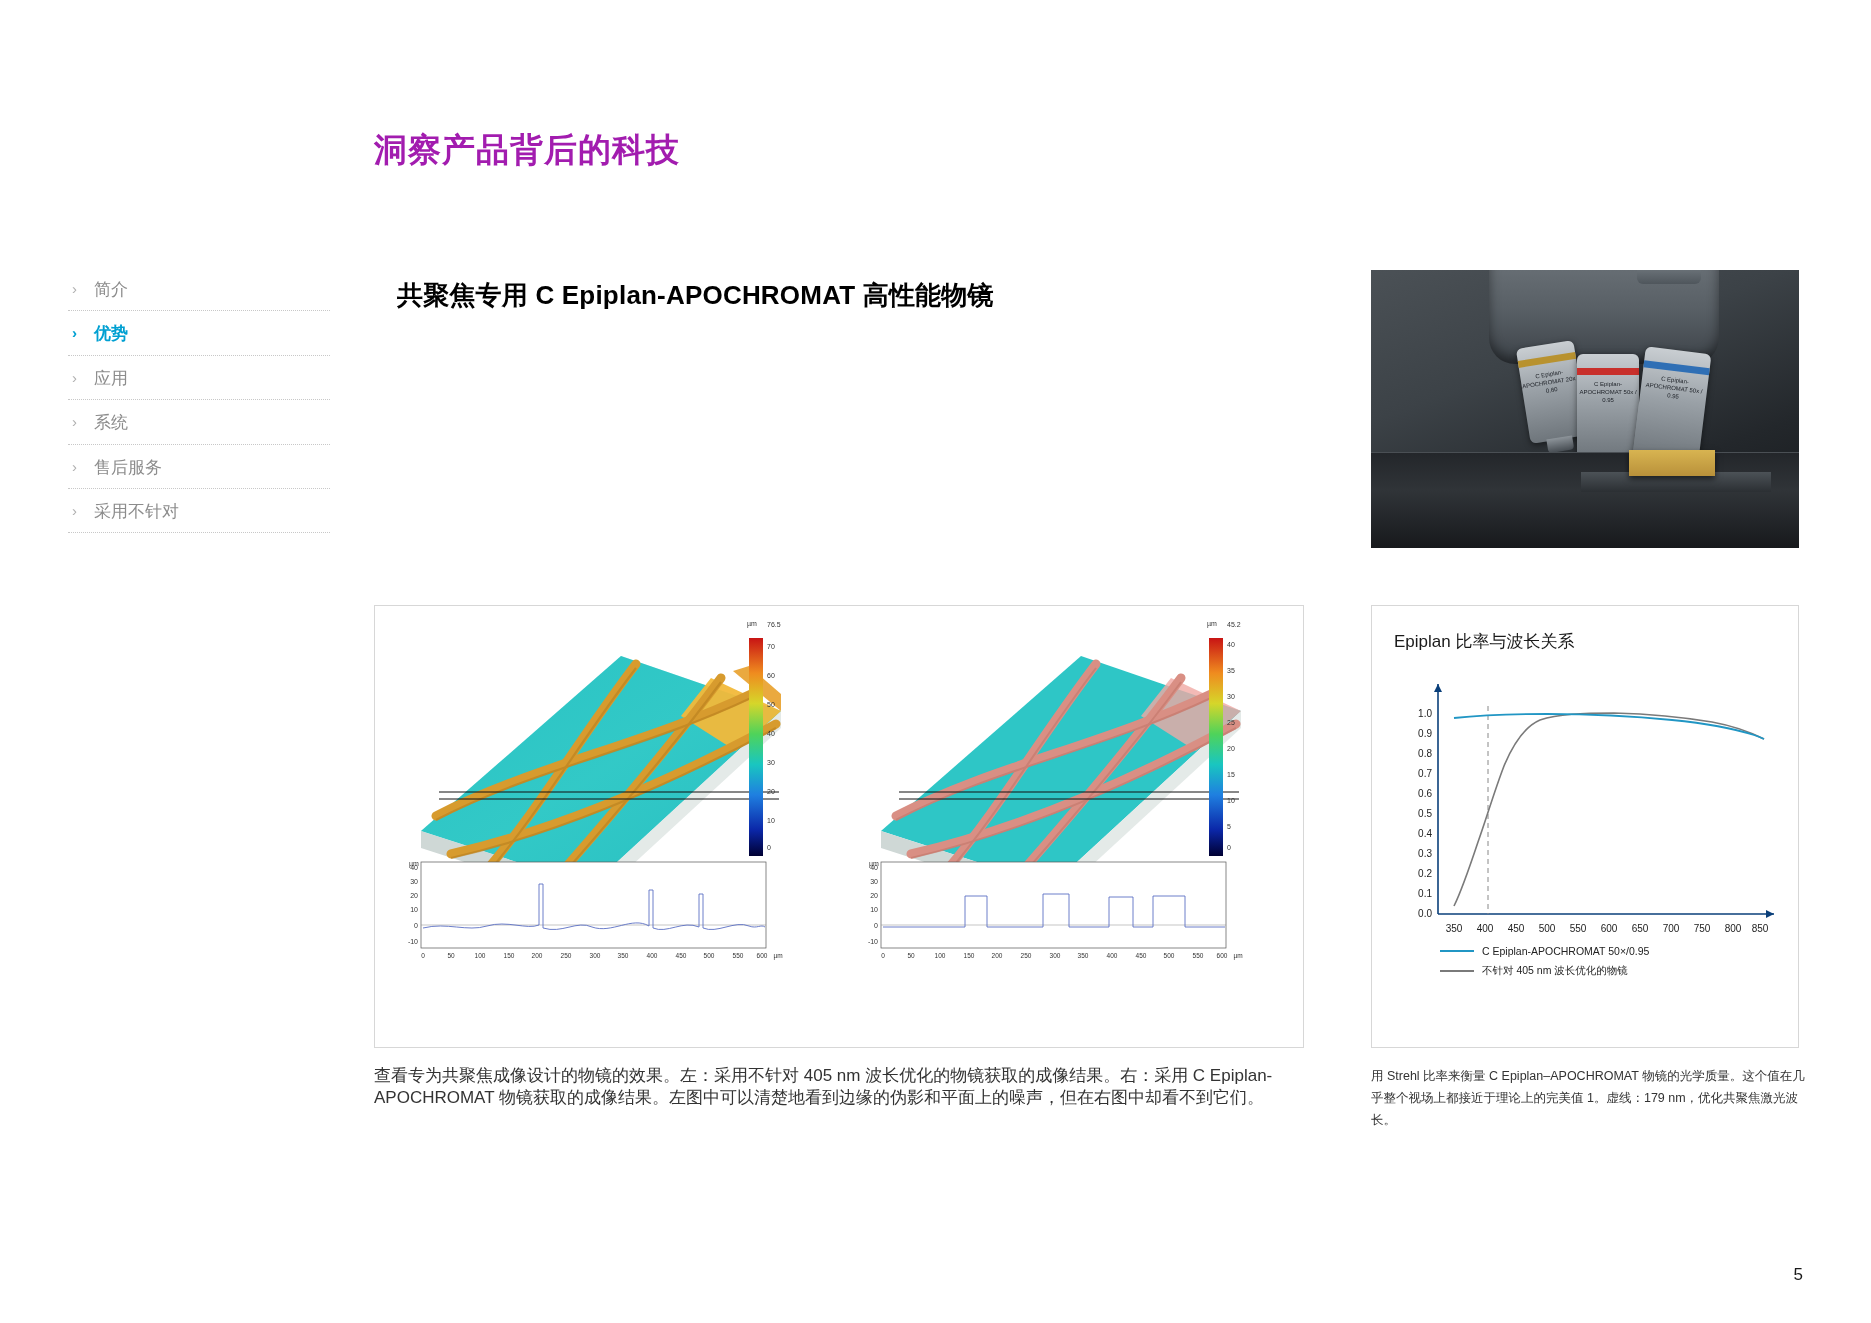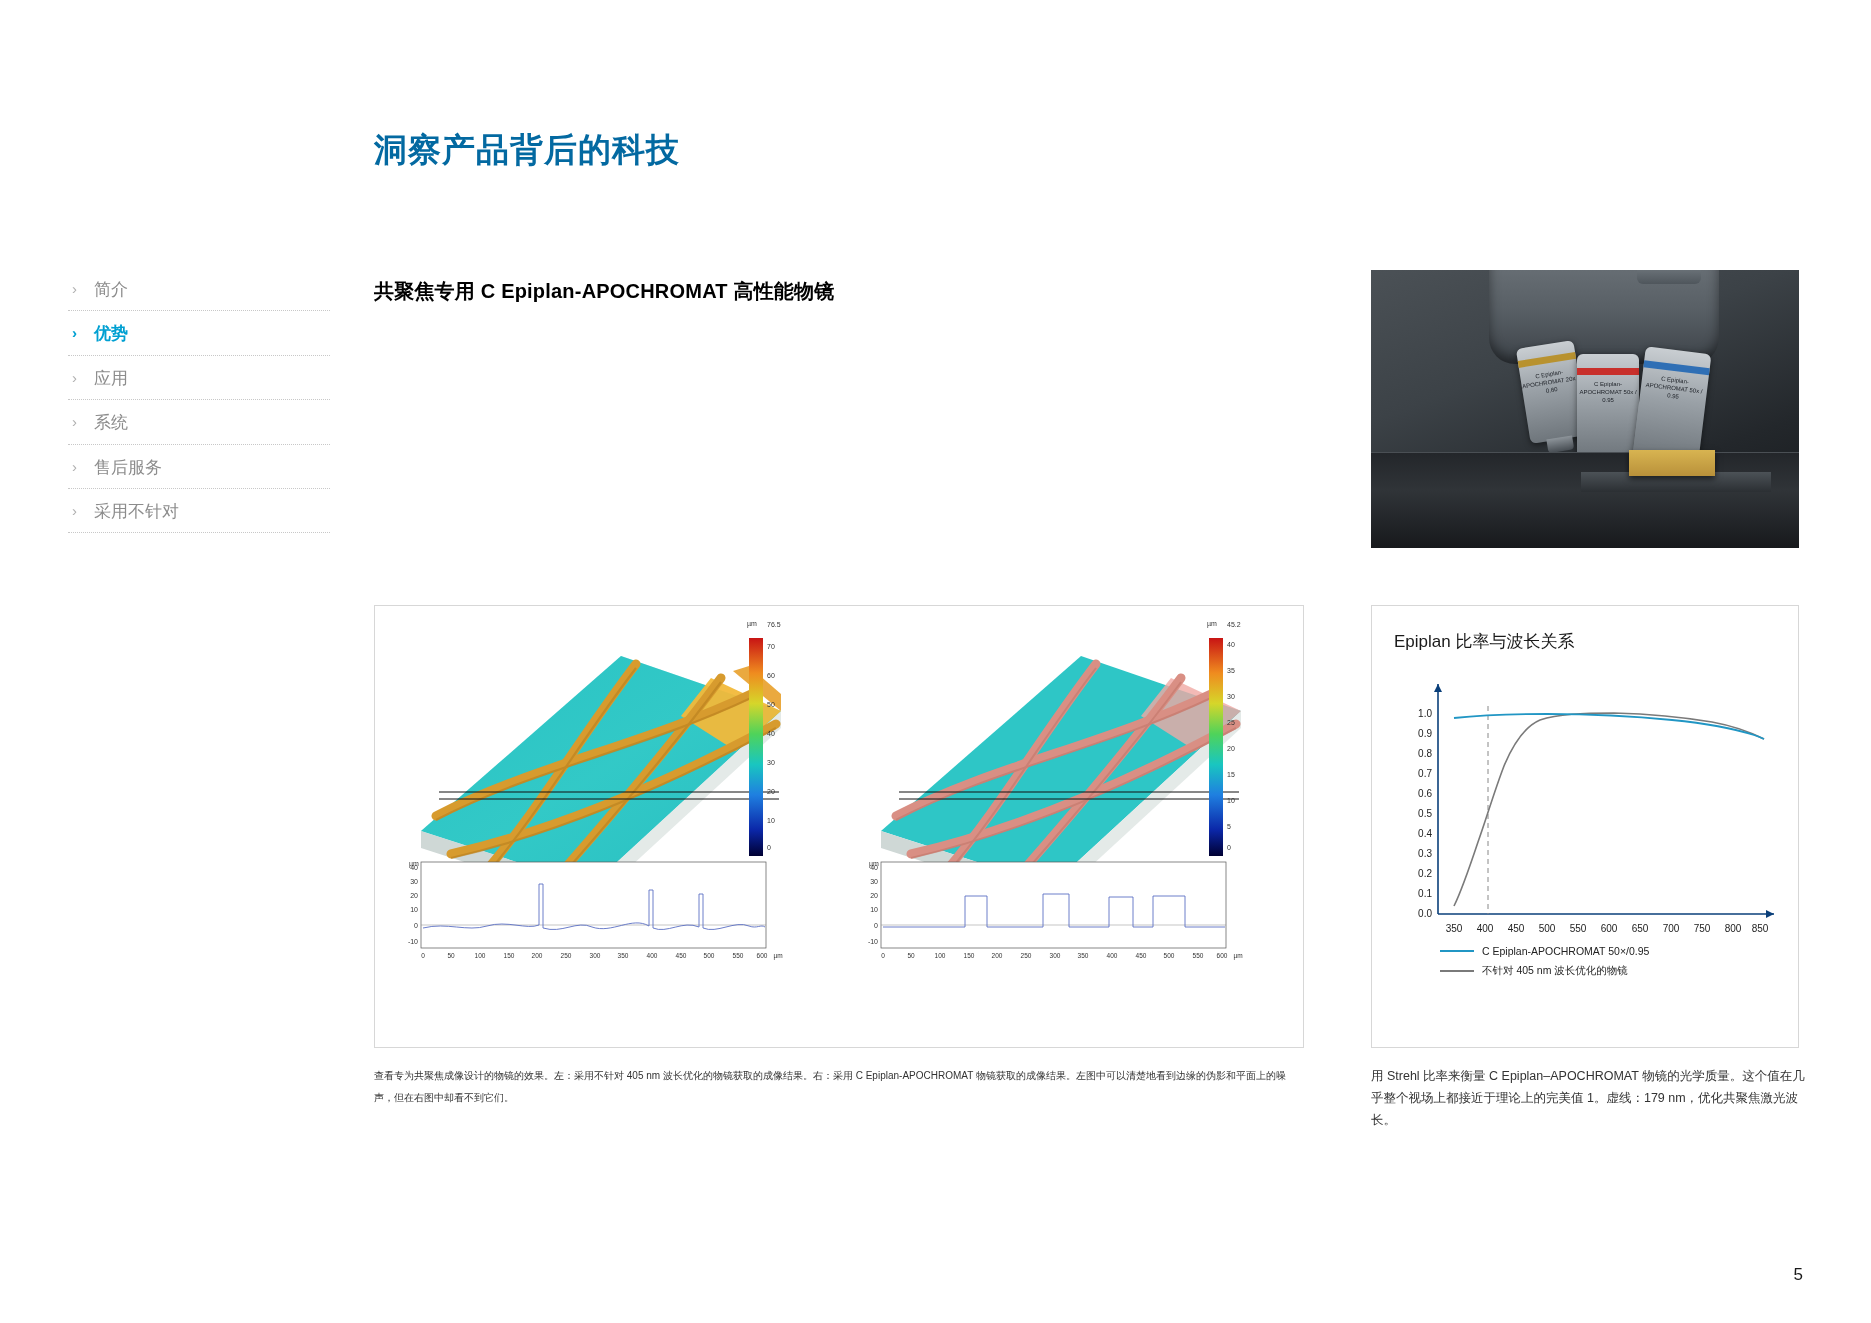--- a/index.html
+++ b/index.html
@@ -15,21 +15,21 @@
   }
 
   
   .page-title {
     position: absolute;
     left: 374px;
     top: 128px;
     font-size: 33px;
     font-weight: bold;
     letter-spacing: 1px;
-    color: #0369a1;
+    color: #a21caf;
   }
 
   
   .sidebar {
     position: absolute;
     left: 68px;
     top: 280px;
     width: 262px;
   }
   .nav-item {
@@ -53,25 +53,26 @@
   .nav-item.active .chev { color: #00a0d2; }
 
   
   .main-col {
     position: absolute;
     left: 374px;
     top: 278px;
     width: 930px;
   }
   .sec-heading {
-    font-size: 20px;
+    font-size: 26px;
     font-weight: bold;
     color: #000;
     margin-bottom: 12px;
     letter-spacing: 0.2px;
+    margin-left: 23px;
   }
   .body-copy {
     font-size: 19px;
     line-height: 36px;
     color: #231f20;
     letter-spacing: 0.1px;
   }
   .body-copy p { margin: 0; }
 
   
@@ -168,21 +169,21 @@
   }
   .legend {
     position:absolute; left:68px; bottom:62px; font-size:10.5px; color:#222;
   }
   .legend .row { display:flex; align-items:center; margin-bottom:7px; }
   .legend .swatch { width:34px; height:2px; margin-right:8px; }
 
   
   .cap-left {
     position:absolute; left:374px; top:1065px; width:930px;
-    font-size:10px; line-height:22px; color:#333;
+    font-size:17px; line-height:22px; color:#333;
   }
   .cap-right {
     position:absolute; left:1371px; top:1065px; width:440px;
     font-size:12.5px; line-height:22px; color:#333;
   }
 
   .page-num {
     position:absolute; right:68px; bottom:38px;
     font-size:17px; color:#1a1a1a;
   }

